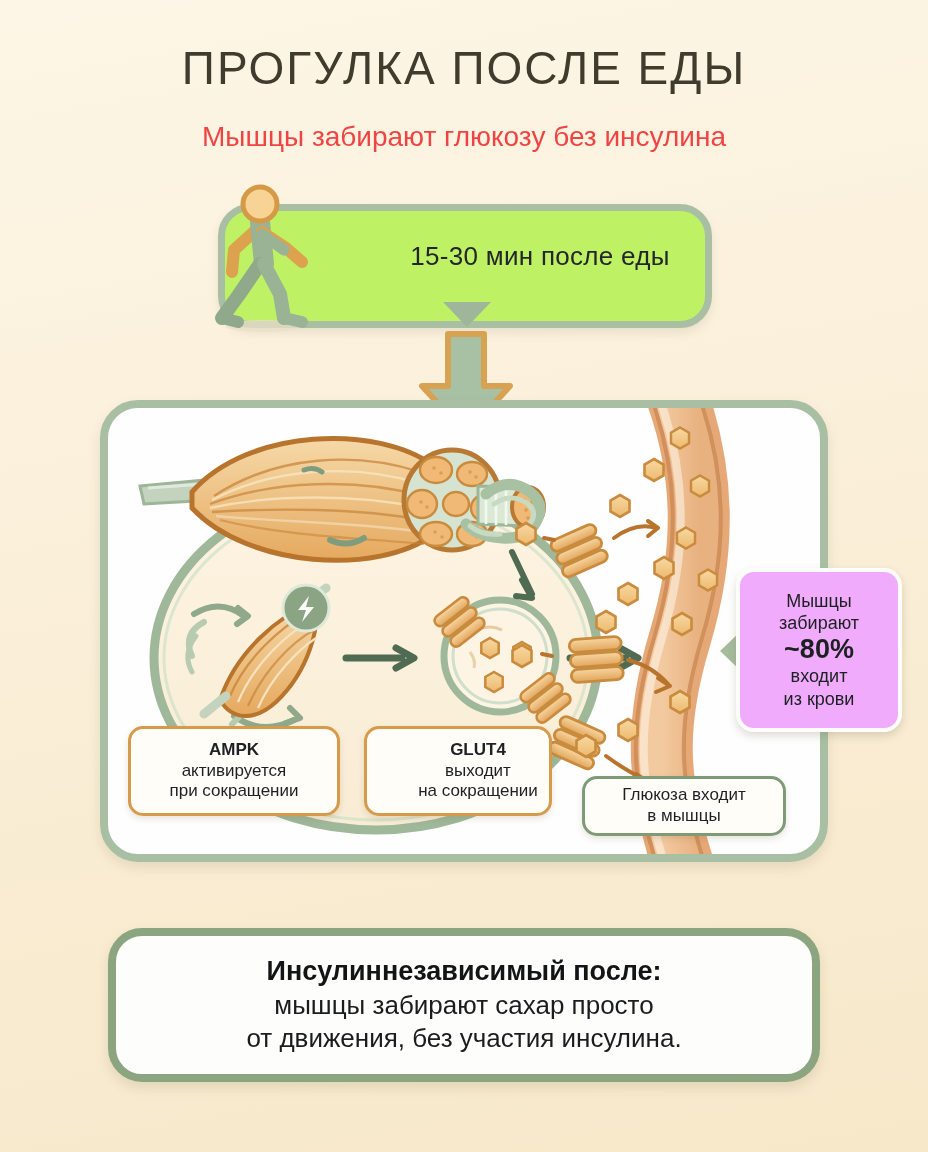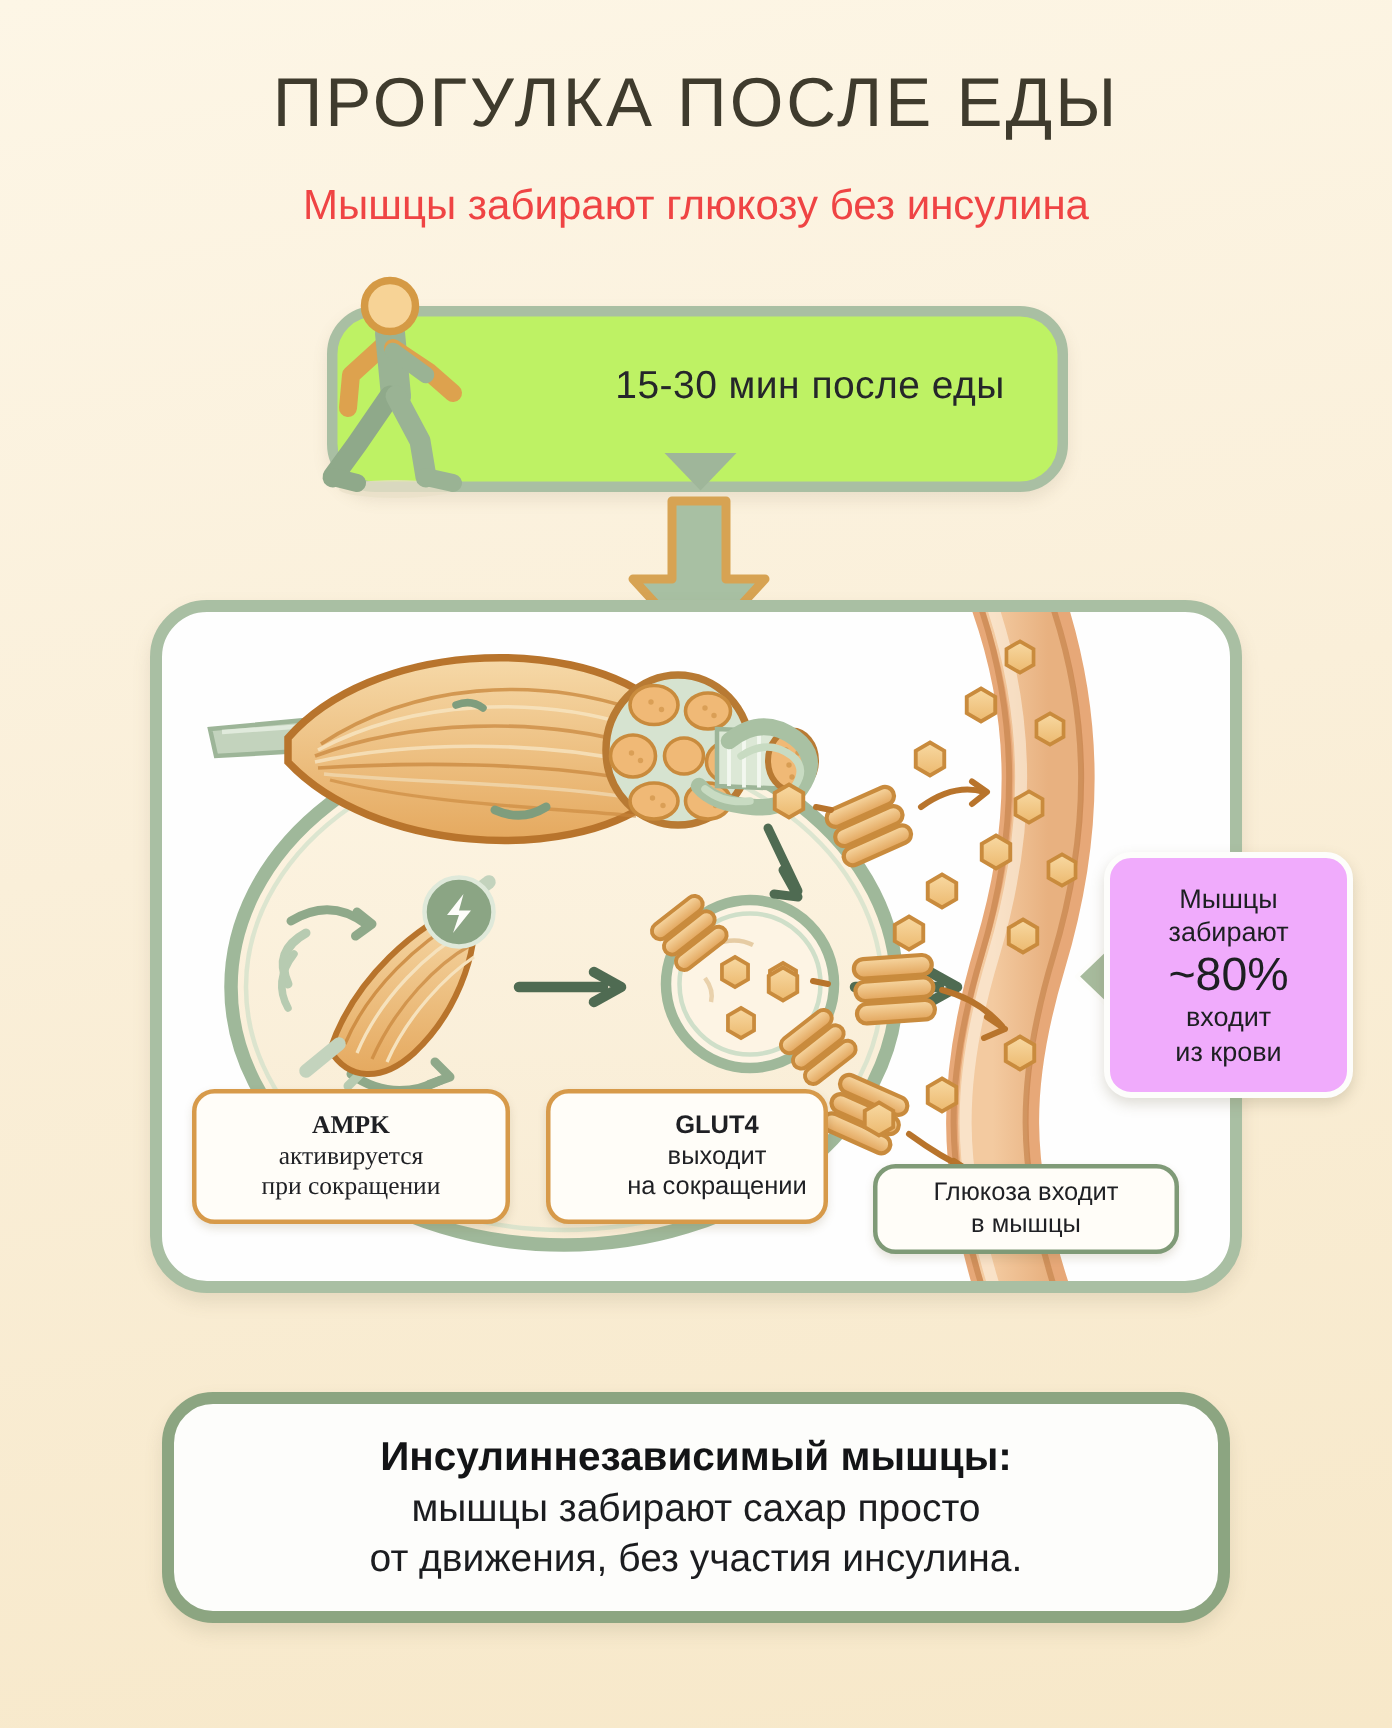--- a/index.html
+++ b/index.html
@@ -48,33 +48,33 @@
   
   .lbl{
     position:absolute; background:#fffdf8; border-radius:15px;
     display:flex; align-items:center; justify-content:center;
     text-align:center; line-height:1.22; color:#1f2024;
     box-shadow:0 3px 6px rgba(120,100,60,.17);
   }
   .lbl-orange{ border:3px solid #d79a4a; }
   .lbl-green { border:3px solid #7f9a77; }
   .lbl b{ font-weight:700; display:block; }
-  #lbl-ampk { left:128px; top:726px; width:212px; height:90px; font-size:17px;font-family:Liberation Serif, serif; }
+  #lbl-ampk { left:128px; top:726px; width:212px; height:90px; font-size:17px; }
   #lbl-glut4{ left:364px; top:726px; width:188px; height:90px; font-size:17px;padding-left:40px; }
   #lbl-gluc { left:582px; top:776px; width:204px; height:60px; font-size:17px; }
 
   
   .badge{
     position:absolute; left:736px; top:568px; width:166px; height:164px;
     background:#f0abfc; border:4px solid #fdfdfb; border-radius:18px;
     box-shadow:0 4px 9px rgba(110,100,70,.22);
     display:flex; flex-direction:column; align-items:center; justify-content:center;
     font-size:18px; color:#1d1f22; line-height:1.26; text-align:center;
   }
-  .badge .pct{ font-size:31px; font-weight:400; line-height:1.1; }
+  .badge .pct{ font-size:27px; font-weight:700; line-height:1.1; }
   .badge-tail{
     position:absolute; left:716px; top:628px; width:26px; height:46px;
   }
 
   
   .concl{
     position:absolute; left:108px; top:928px; width:712px; height:154px;
     background:#fdfdfb; border:8px solid #8ca581; border-radius:34px;
     box-shadow:0 6px 12px rgba(120,110,80,.16);
     display:flex; flex-direction:column; align-items:center; justify-content:center;
@@ -402,16 +402,16 @@
 </svg>
 <div class="badge">
   <div>Мышцы</div>
   <div>забирают</div>
   <div class="pct">~80%</div>
   <div>входит</div>
   <div>из крови</div>
 </div>
 
 <div class="concl">
-  <div class="c1">Инсулиннезависимый мышцы:</div>
+  <div class="c1">Инсулиннезависимый после:</div>
   <div class="c2">мышцы забирают сахар просто</div>
   <div class="c2">от движения, без участия инсулина.</div>
 </div>
 
 </body></html>

